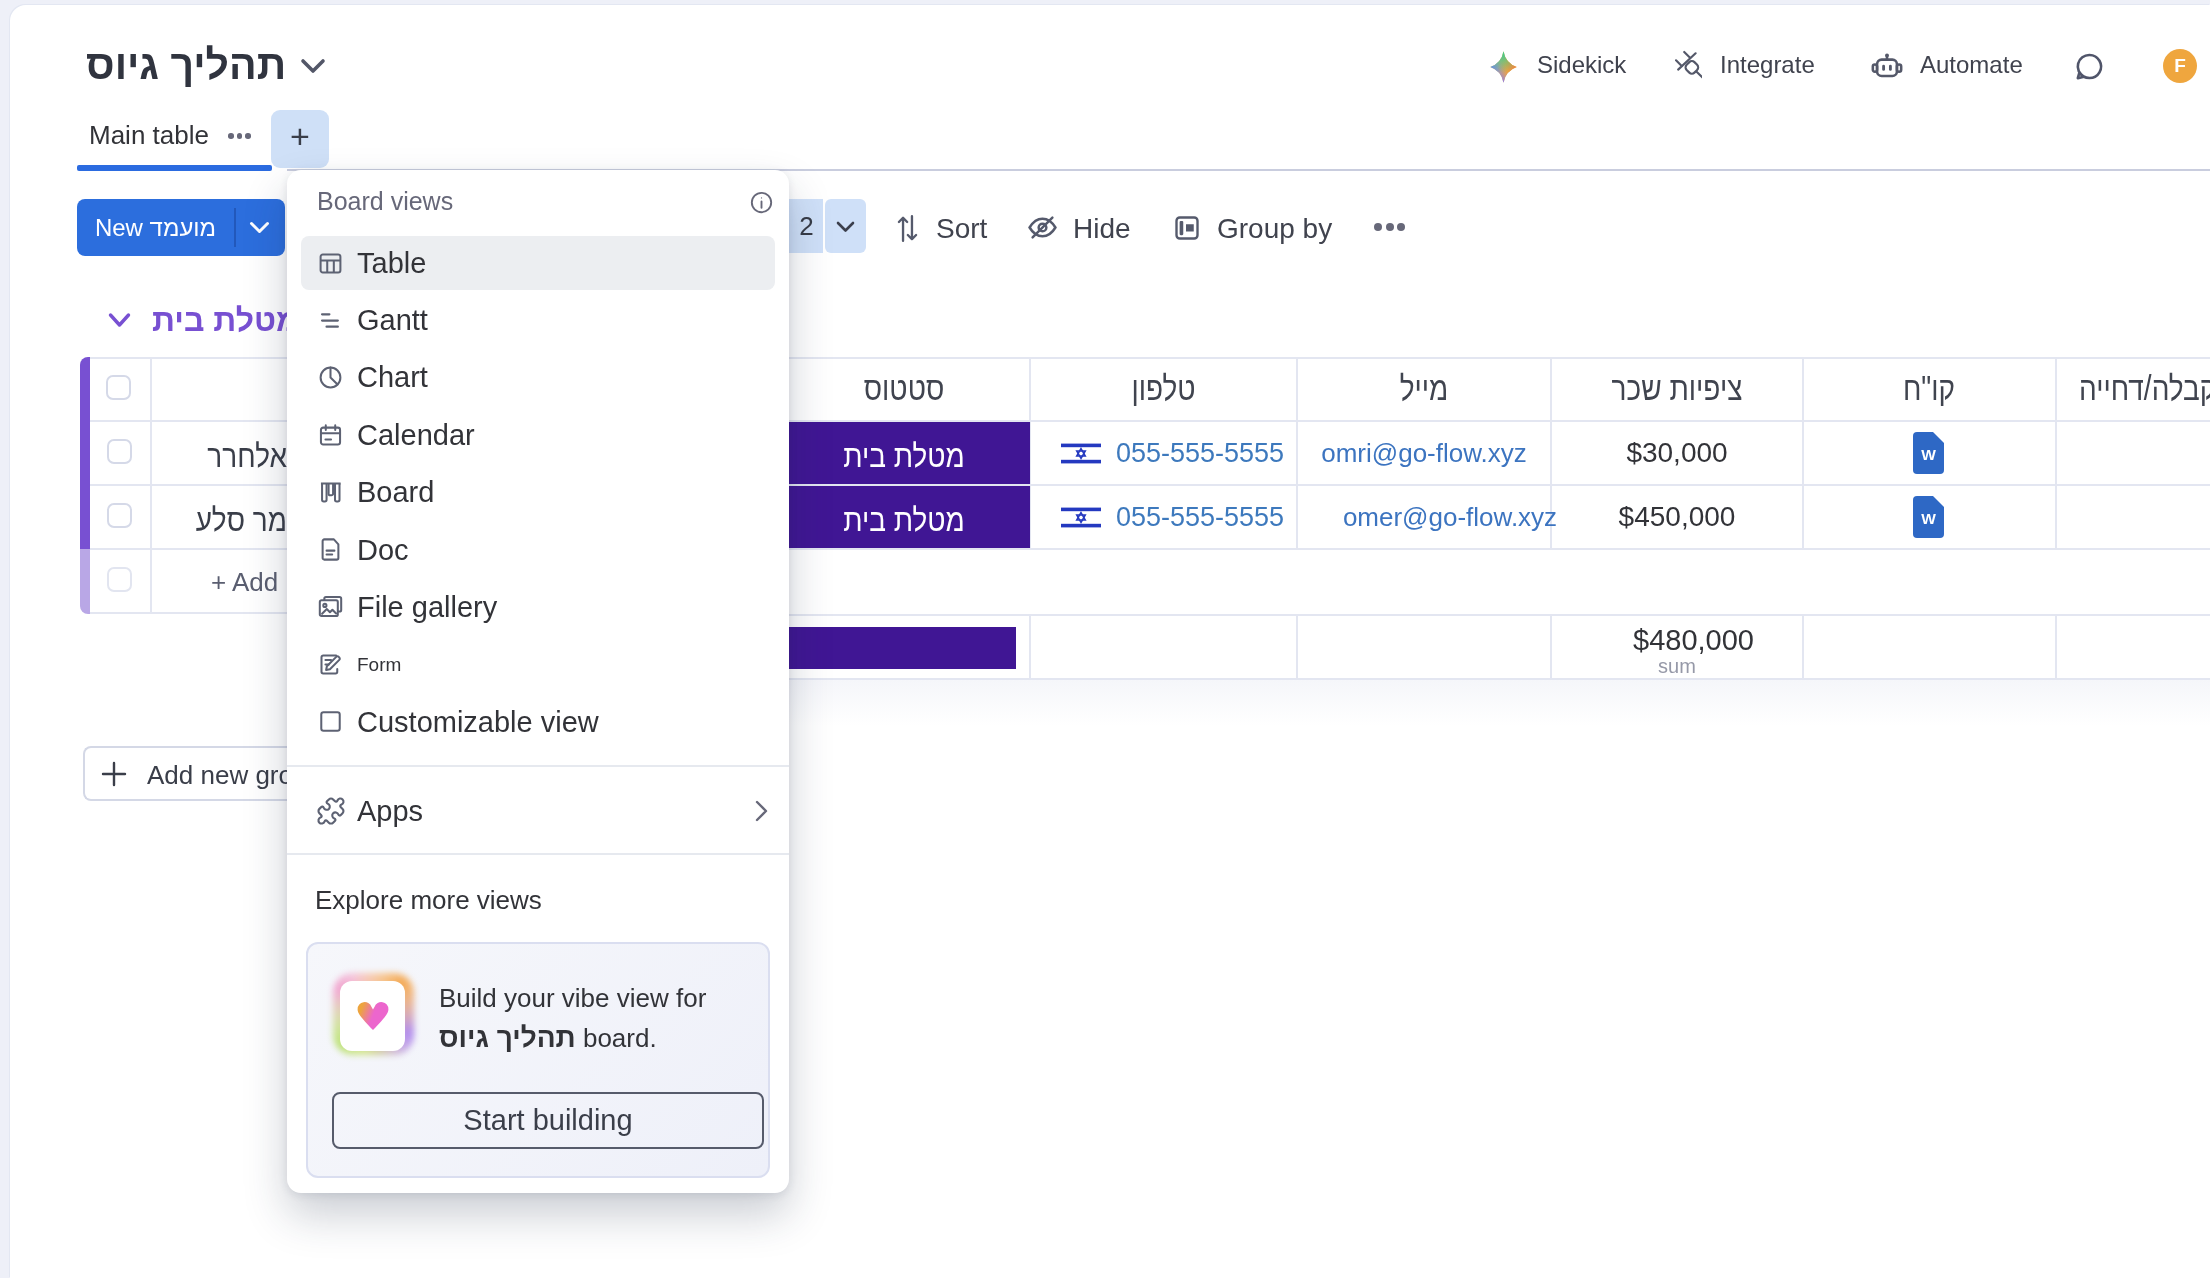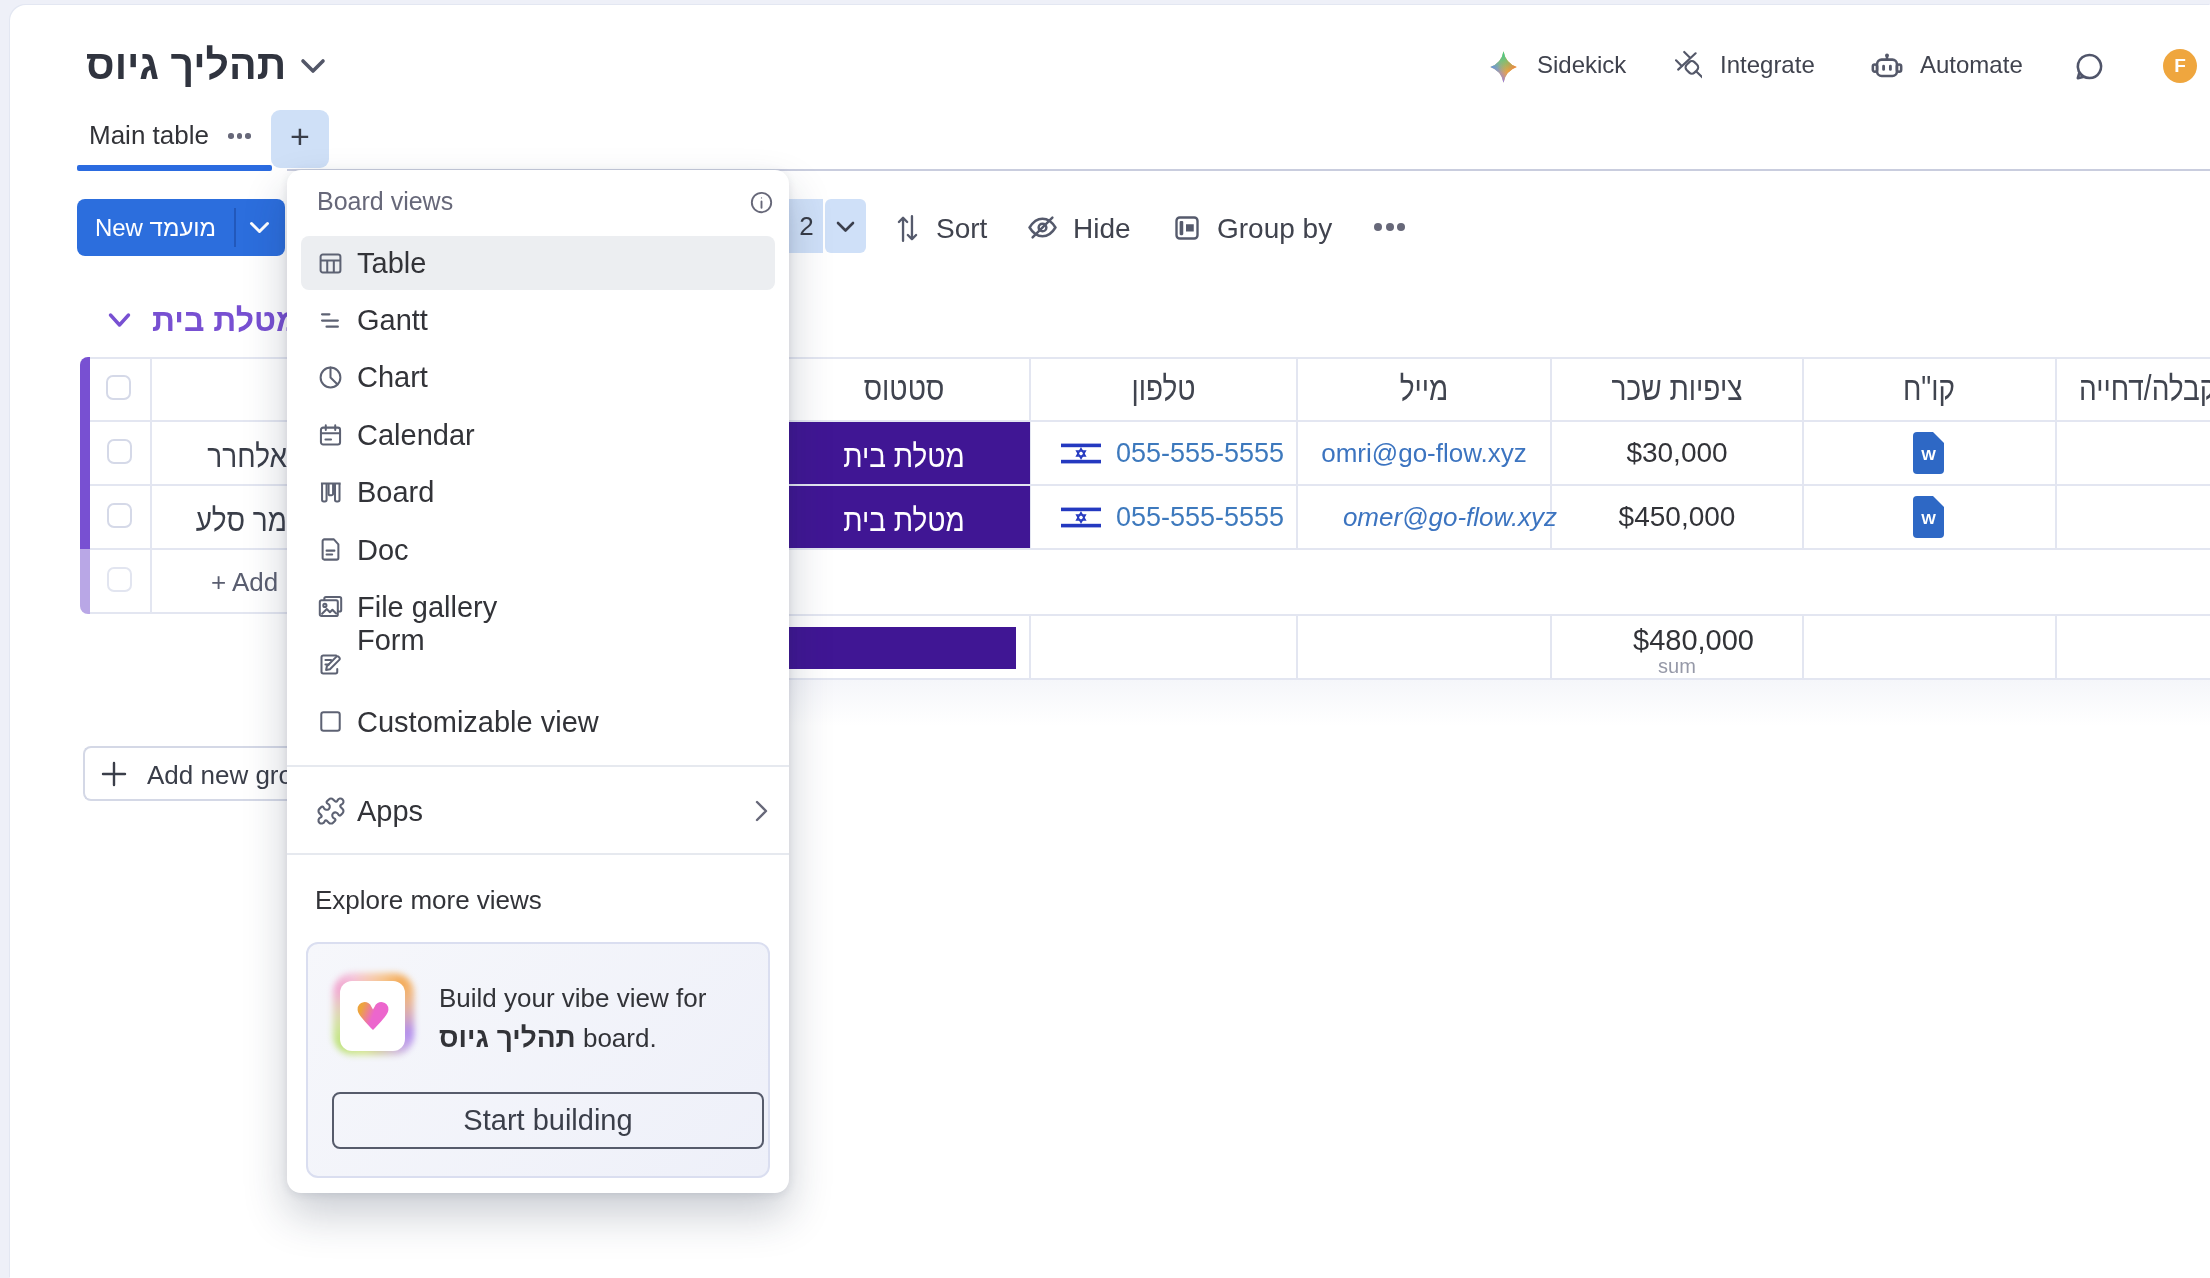--- a/index.html
+++ b/index.html
@@ -181,21 +181,21 @@
       <rect y="18.8" width="40" height="3.6" fill="#2439c0"></rect>
       <g stroke="#2439c0" stroke-width="1.5" fill="none">
         <path d="M20 7.6 L24.3 15.1 H15.7 Z"></path>
         <path d="M20 17.4 L15.7 9.9 H24.3 Z"></path>
       </g>
     </svg>
   <span style="font-size:27px; color:#3d79bd;">055-555-5555</span>
 </div>
 
 <div class="abs" style="left:1297px; top:422px; width:254px; height:62px; font-size:26px; color:#3c74c0; text-align:center; line-height:62px;">omri@go-flow.xyz</div>
-<div class="abs" style="left:1297px; top:486px; width:306px; height:62px; font-size:26px; color:#3c74c0; text-align:center; line-height:62px;font-style:italic;">omer@go-flow.xyz</div>
+<div class="abs" style="left:1297px; top:486px; width:306px; height:62px; font-size:26px; color:#3c74c0; text-align:center; line-height:62px;">omer@go-flow.xyz</div>
 
 <div class="abs" style="left:1551px; top:422px; width:252px; height:62px; font-size:28px; color:#323338; text-align:center; line-height:62px;">$30,000</div>
 <div class="abs" style="left:1551px; top:486px; width:252px; height:80px; font-size:28px; color:#323338; text-align:center; line-height:62px;">$450,000</div>
 
 <div class="abs" style="left:1913px; top:432px;">
   <svg width="31" height="42" viewBox="0 0 31 42">
       <path d="M4 0 H20 L31 11 V38 a4 4 0 0 1-4 4 H4 a4 4 0 0 1-4-4 V4 a4 4 0 0 1 4-4 Z" fill="#2e68c5"></path>
       <text x="15.5" y="27.8" font-family="Liberation Sans, sans-serif" font-size="15.5" font-weight="700" fill="#fff" text-anchor="middle">W</text>
     </svg>
 </div>
@@ -282,21 +282,21 @@
     <circle cx="7" cy="11" r="1.4"></circle>
     <path d="M4.5 18.5 l4.2-4.2 2.8 2.8 2.2-2.2 3.3 3.3" stroke-linecap="round"></path>
   </svg>
 <div class="abs" style="left:357px; top:591px; font-size:29px; color:#323338;">File gallery</div>
 
 <svg class="abs" style="left:317px; top:651px;" width="27" height="27" viewBox="0 0 24 24" fill="none" stroke="#5d6273" stroke-width="1.8" stroke-linejoin="round" stroke-linecap="round">
     <path d="M17 4 H5.5 A1.5 1.5 0 0 0 4 5.5 v13 A1.5 1.5 0 0 0 5.5 20 h11 a1.5 1.5 0 0 0 1.5-1.5 V16"></path>
     <path d="M7.5 8 h5 M7.5 12 h3"></path>
     <path d="M11.5 16.2 l8.3-8.3 a1.55 1.55 0 0 0 0-2.2 l-0.5-0.5 a1.55 1.55 0 0 0-2.2 0 L8.8 13.5 l-0.7 3.4 Z"></path>
   </svg>
-<div class="abs" style="left:357px; top:624px; font-size:29px; color:#323338;">Form</div>
+<div class="abs" style="left:357px; top:654px; font-size:19px; color:#323338;">Form</div>
 
 <svg class="abs" style="left:317px; top:708px;" width="27" height="27" viewBox="0 0 24 24" fill="none" stroke="#5d6273" stroke-width="1.8">
     <rect x="3.8" y="3.8" width="16.4" height="16.4" rx="2"></rect>
   </svg>
 <div class="abs" style="left:357px; top:706px; font-size:29px; color:#323338;">Customizable view</div>
 
 <div class="abs" style="left:287px; top:765px; width:502px; height:2px; background:#e6e9ef;"></div>
 
 <svg class="abs" style="left:316px; top:796px;" width="30" height="30" viewBox="0 0 24 24" fill="none" stroke="#5d6273" stroke-width="1.7" stroke-linejoin="round">
 <path d="M19.4 7.9c-.05.32.06.65.29.88l1.57 1.57c.47.47.7 1.09.7 1.7s-.23 1.23-.7 1.7l-1.61 1.61a.98.98 0 0 1-.84.28c-.47-.07-.8-.48-.97-.93a2.5 2.5 0 1 0-3.21 3.21c.45.17.85.5.93.97a.98.98 0 0 1-.28.84l-1.61 1.61a2.4 2.4 0 0 1-1.7.7 2.4 2.4 0 0 1-1.7-.7l-1.57-1.57a1.03 1.03 0 0 0-.88-.29c-.49.07-.84.5-1.02.97a2.5 2.5 0 1 1-3.24-3.24c.46-.18.89-.53.97-1.02a1.03 1.03 0 0 0-.29-.88l-1.57-1.57A2.4 2.4 0 0 1 2 12c0-.62.24-1.23.71-1.7L4.23 8.77c.24-.24.58-.35.92-.3.52.08.88.53 1.07 1.01a2.5 2.5 0 1 0 3.26-3.26c-.48-.2-.93-.56-1.01-1.07-.05-.34.06-.68.3-.92l1.53-1.52A2.4 2.4 0 0 1 12 2c.62 0 1.23.24 1.7.71l1.57 1.57c.23.23.56.34.88.29.49-.07.84-.5 1.02-.97a2.5 2.5 0 1 1 3.24 3.24c-.46.18-.89.53-.97 1.02Z"></path>

